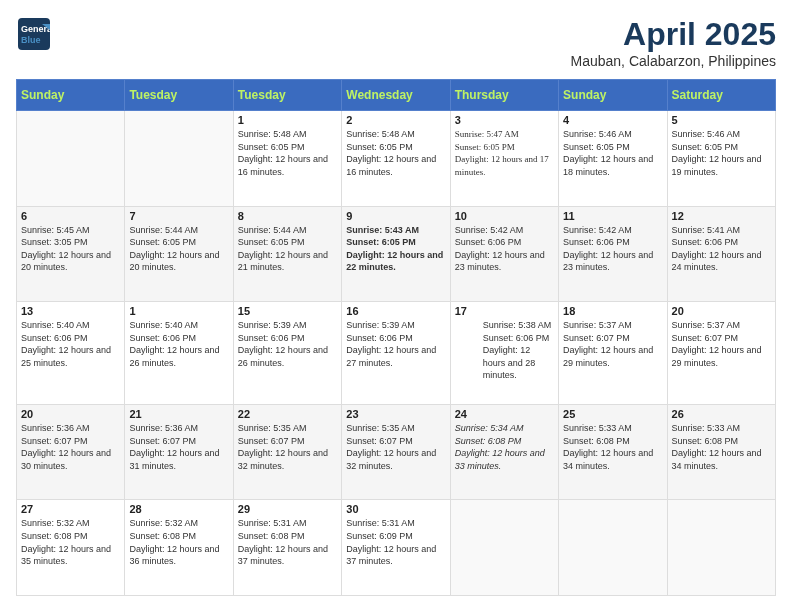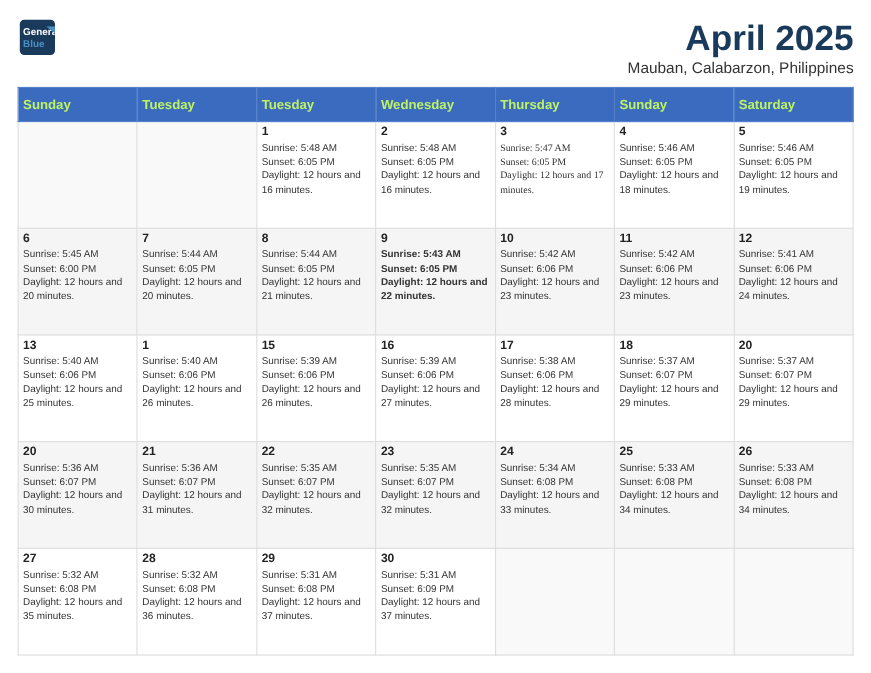--- a/index.html
+++ b/index.html
@@ -144,21 +144,21 @@
             <div class="day-num">5</div>
             <div class="day-info" style="white-space: pre-line;">Sunrise: 5:46 AM
 Sunset: 6:05 PM
 Daylight: 12 hours and 19 minutes.</div>
           </td>
         </tr>
         <tr class="row-shaded">
           <td>
             <div class="day-num">6</div>
             <div class="day-info" style="white-space: pre-line;">Sunrise: 5:45 AM
-Sunset: 6:00 PM
+Sunset: 3:05 PM
 Daylight: 12 hours and 20 minutes.</div>
           </td>
           <td>
             <div class="day-num">7</div>
             <div class="day-info" style="white-space: pre-line;">Sunrise: 5:44 AM
 Sunset: 6:05 PM
 Daylight: 12 hours and 20 minutes.</div>
           </td>
           <td>
             <div class="day-num">8</div>
@@ -211,21 +211,21 @@
 Daylight: 12 hours and 26 minutes.</div>
           </td>
           <td>
             <div class="day-num">16</div>
             <div class="day-info" style="white-space: pre-line;">Sunrise: 5:39 AM
 Sunset: 6:06 PM
 Daylight: 12 hours and 27 minutes.</div>
           </td>
           <td>
             <div class="day-num">17</div>
-            <div class="day-info" style="white-space: pre-line;">Sunrise: 5:38 AM
+            <div class="day-info" style="white-space: pre-line; margin-left: 28px;">Sunrise: 5:38 AM
 Sunset: 6:06 PM
 Daylight: 12 hours and 28 minutes.</div>
           </td>
           <td>
             <div class="day-num">18</div>
             <div class="day-info" style="white-space: pre-line;">Sunrise: 5:37 AM
 Sunset: 6:07 PM
 Daylight: 12 hours and 29 minutes.</div>
           </td>
           <td>
@@ -255,21 +255,21 @@
 Daylight: 12 hours and 32 minutes.</div>
           </td>
           <td>
             <div class="day-num">23</div>
             <div class="day-info" style="white-space: pre-line;">Sunrise: 5:35 AM
 Sunset: 6:07 PM
 Daylight: 12 hours and 32 minutes.</div>
           </td>
           <td>
             <div class="day-num">24</div>
-            <div class="day-info" style="white-space: pre-line;">Sunrise: 5:34 AM
+            <div class="day-info" style="white-space: pre-line; font-style: italic;">Sunrise: 5:34 AM
 Sunset: 6:08 PM
 Daylight: 12 hours and 33 minutes.</div>
           </td>
           <td>
             <div class="day-num">25</div>
             <div class="day-info" style="white-space: pre-line;">Sunrise: 5:33 AM
 Sunset: 6:08 PM
 Daylight: 12 hours and 34 minutes.</div>
           </td>
           <td>

